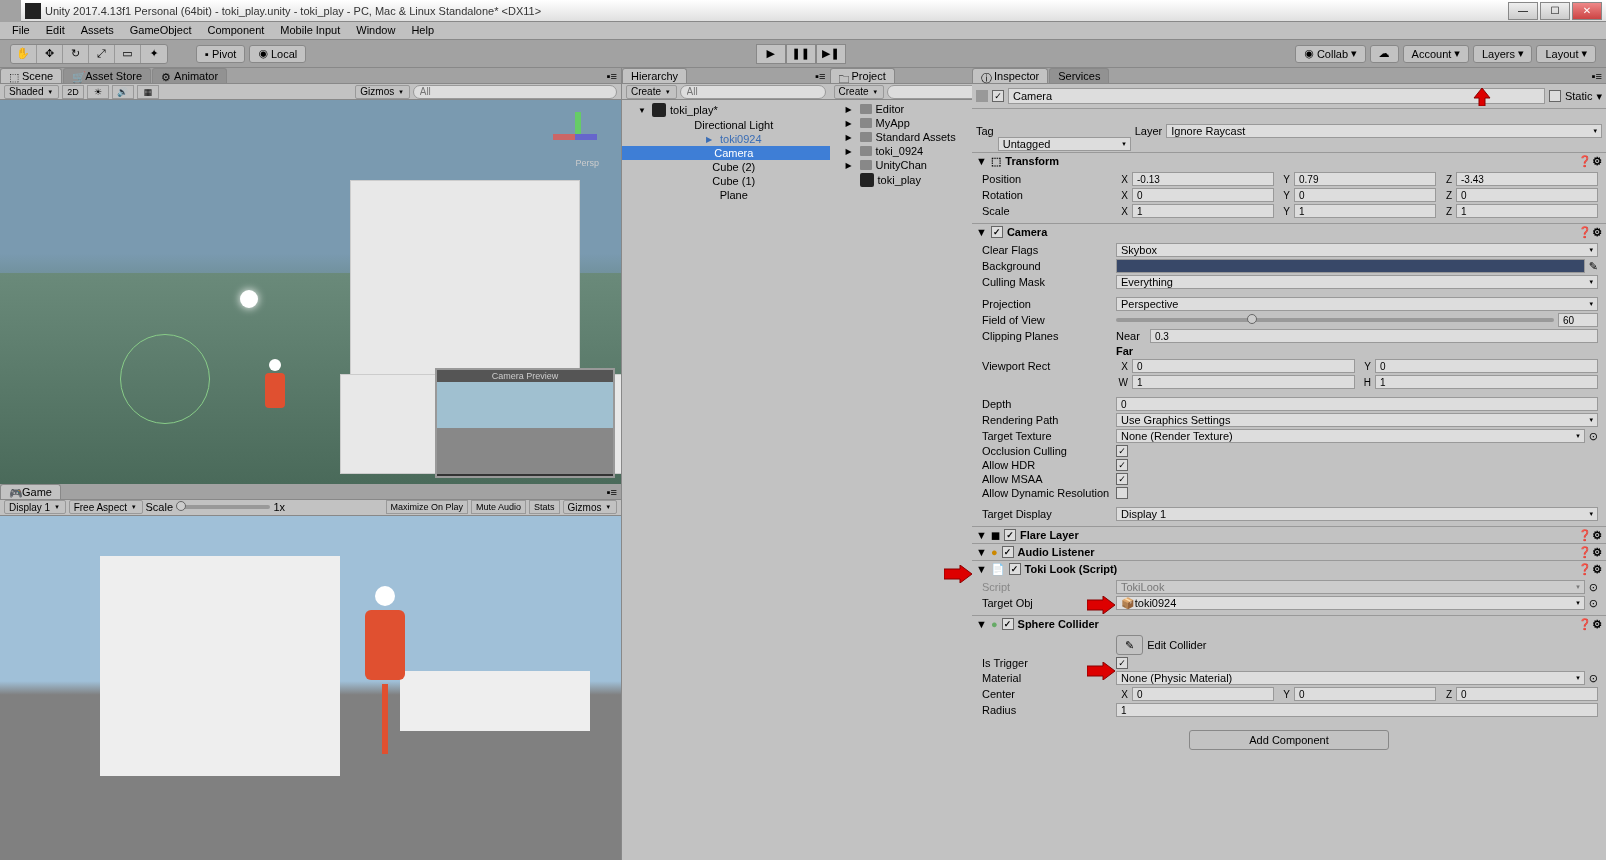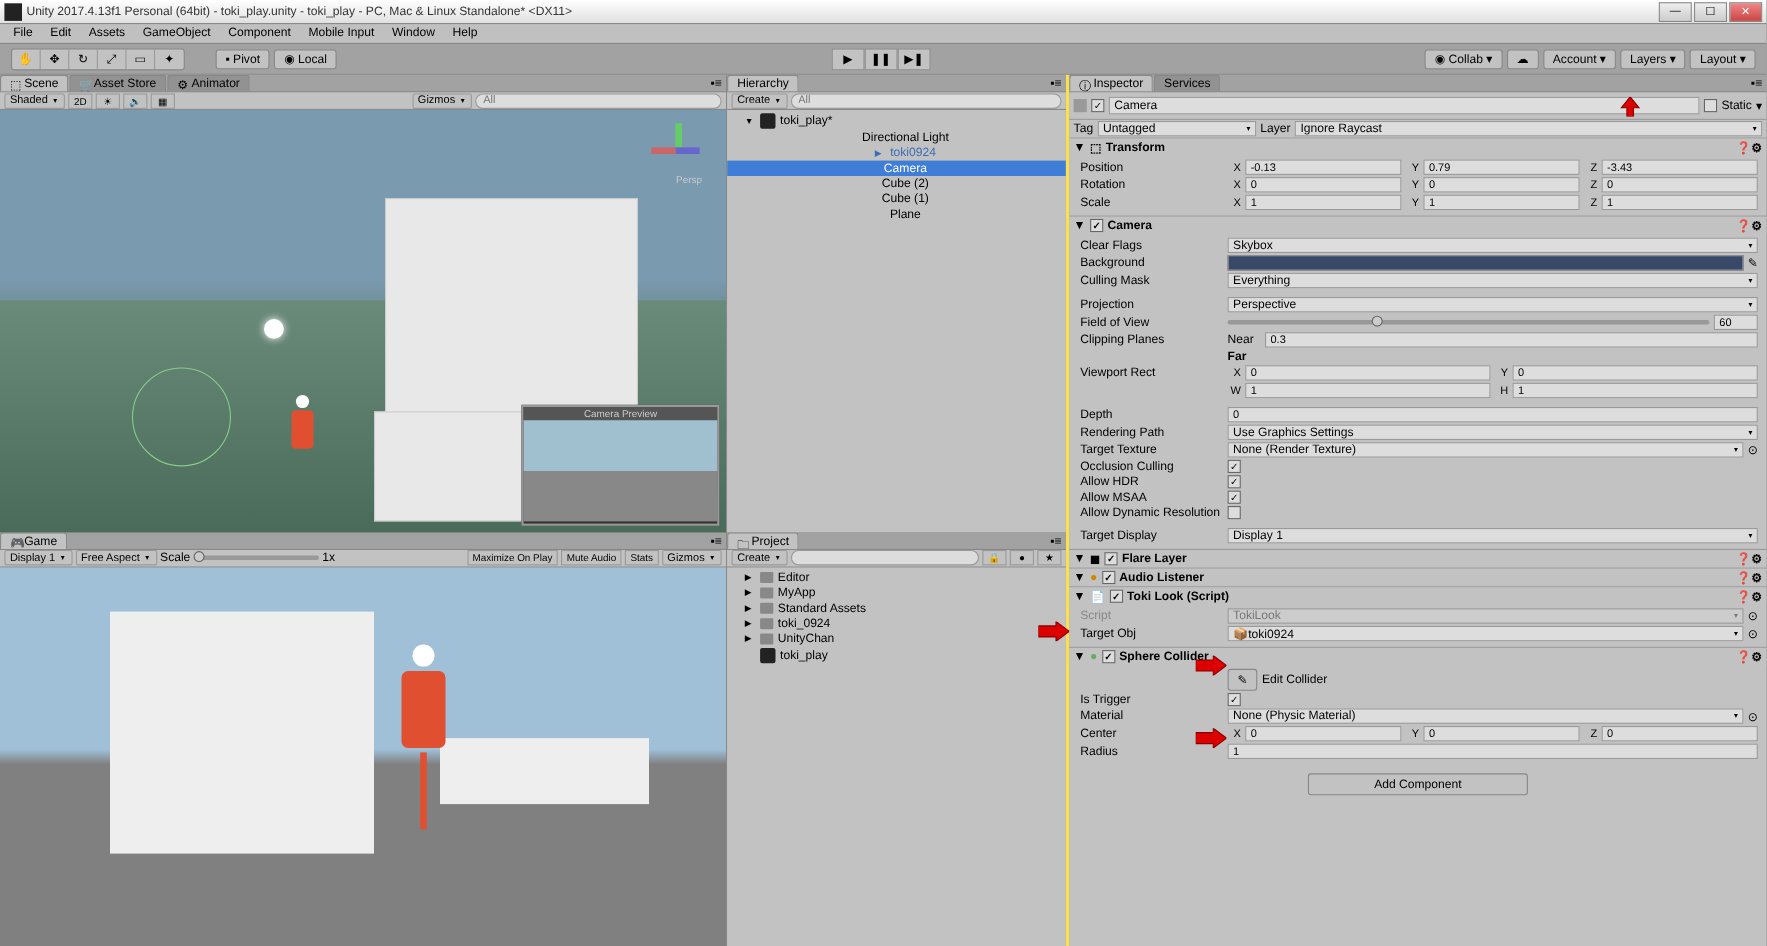--- a/index.html
+++ b/index.html
@@ -1,20 +1,20 @@
 <!DOCTYPE html>
 <html><head>
 <meta charset="utf-8">
 <style>
 * { margin: 0; padding: 0; box-sizing: border-box; font-family: Arial, sans-serif; font-size: 11px; }
 body { background: #a2a2a2; overflow: hidden; }
 
 
 .window { width: 1606px; height: 860px; background: #a2a2a2; display: flex; flex-direction: column; }
-.titlebar { height: 22px; background: linear-gradient(#fff, #e0e0e0); display: flex; align-items: center; padding: 0 4px; border-bottom: 1px solid #888; }
+.titlebar { height: 22px; background: linear-gradient(#fff, #e0e0e0); display: flex; align-items: center; padding: 0 4px; border-bottom: 1px solid #888; margin-left: 21px; }
 .titlebar-icon { width: 16px; height: 16px; background: #222; margin-right: 4px; }
 .titlebar-text { flex: 1; color: #333; }
 .win-buttons { display: flex; }
 .win-btn { width: 30px; height: 18px; margin-left: 2px; border: 1px solid #888; background: linear-gradient(#eee,#ccc); display: flex; align-items: center; justify-content: center; font-size: 10px; }
 .win-btn.close { background: linear-gradient(#e88,#c44); color: #fff; }
 
 
 .menubar { height: 18px; background: #c0c0c0; display: flex; padding: 0 4px; border-bottom: 1px solid #888; }
 .menu-item { padding: 2px 8px; cursor: pointer; }
 
@@ -24,21 +24,21 @@
 .tool-btn { width: 26px; height: 18px; display: flex; align-items: center; justify-content: center; border-right: 1px solid #999; cursor: pointer; }
 .tool-btn:last-child { border-right: none; }
 .pill-btn { height: 18px; padding: 0 8px; background: #c2c2c2; border: 1px solid #888; border-radius: 3px; display: flex; align-items: center; cursor: pointer; gap: 3px; }
 .spacer { flex: 1; }
 .play-group { display: flex; }
 .play-btn { width: 30px; height: 20px; background: #c2c2c2; border: 1px solid #888; display: flex; align-items: center; justify-content: center; cursor: pointer; }
 
 
 .main { flex: 1; display: flex; }
 .left-col { width: 745px; display: flex; flex-direction: column; border-right: 1px solid #888; }
-.mid-col { width: 350px; display: flex; flex-direction: column; border-right: 3px solid #fde047; }
+.mid-col { width: 350px; display: flex; border-right: 7px solid #fde047; }
 .right-col { flex: 1; display: flex; flex-direction: column; }
 
 
 .tabbar { height: 16px; background: #a2a2a2; display: flex; border-bottom: 1px solid #888; }
 .tab { padding: 1px 8px; background: #c2c2c2; border: 1px solid #888; border-bottom: none; border-radius: 3px 3px 0 0; margin-right: 1px; display: flex; align-items: center; gap: 3px; cursor: pointer; }
 .tab.inactive { background: #929292; }
 .tab-icon { width: 10px; height: 10px; display: inline-block; }
 
 
 .panel { flex: 1; display: flex; flex-direction: column; background: #a2a2a2; }
@@ -365,21 +365,21 @@
         <div class="insp-header">
           <div class="icon-cube"></div>
           <div class="checkbox">✓</div>
           <input class="insp-name-field" value="Camera" style="">
           <div class="checkbox"></div>
           <span>Static</span>
           <span>▾</span>
         </div>
         <div class="insp-row">
           <span>Tag</span>
-          <div class="insp-drop" style="width:144px;flex:none;">
+          <div class="insp-drop" style="width:133px;flex:none;margin-top:27px;">
               <span>Untagged</span>
             </div>
           <span>Layer</span>
           <div class="insp-drop">
               <span>Ignore Raycast</span>
             </div>
         </div>
 
         <div class="component">
           <div class="comp-header">

